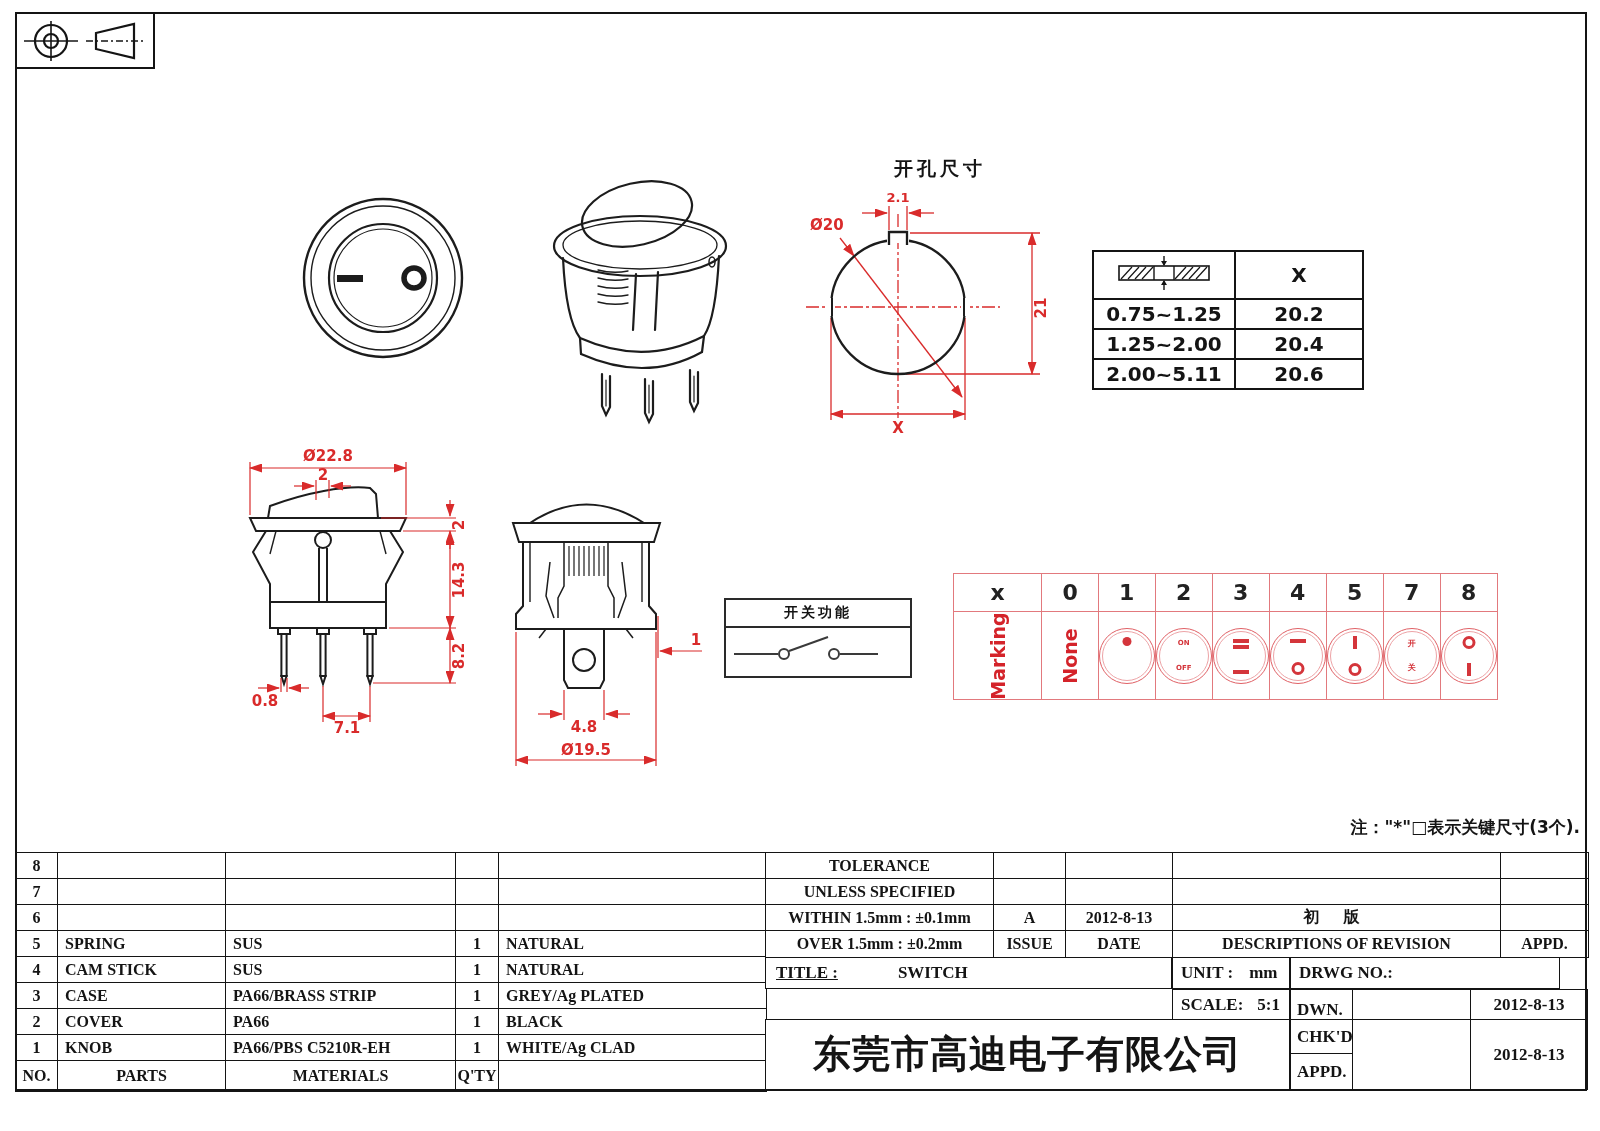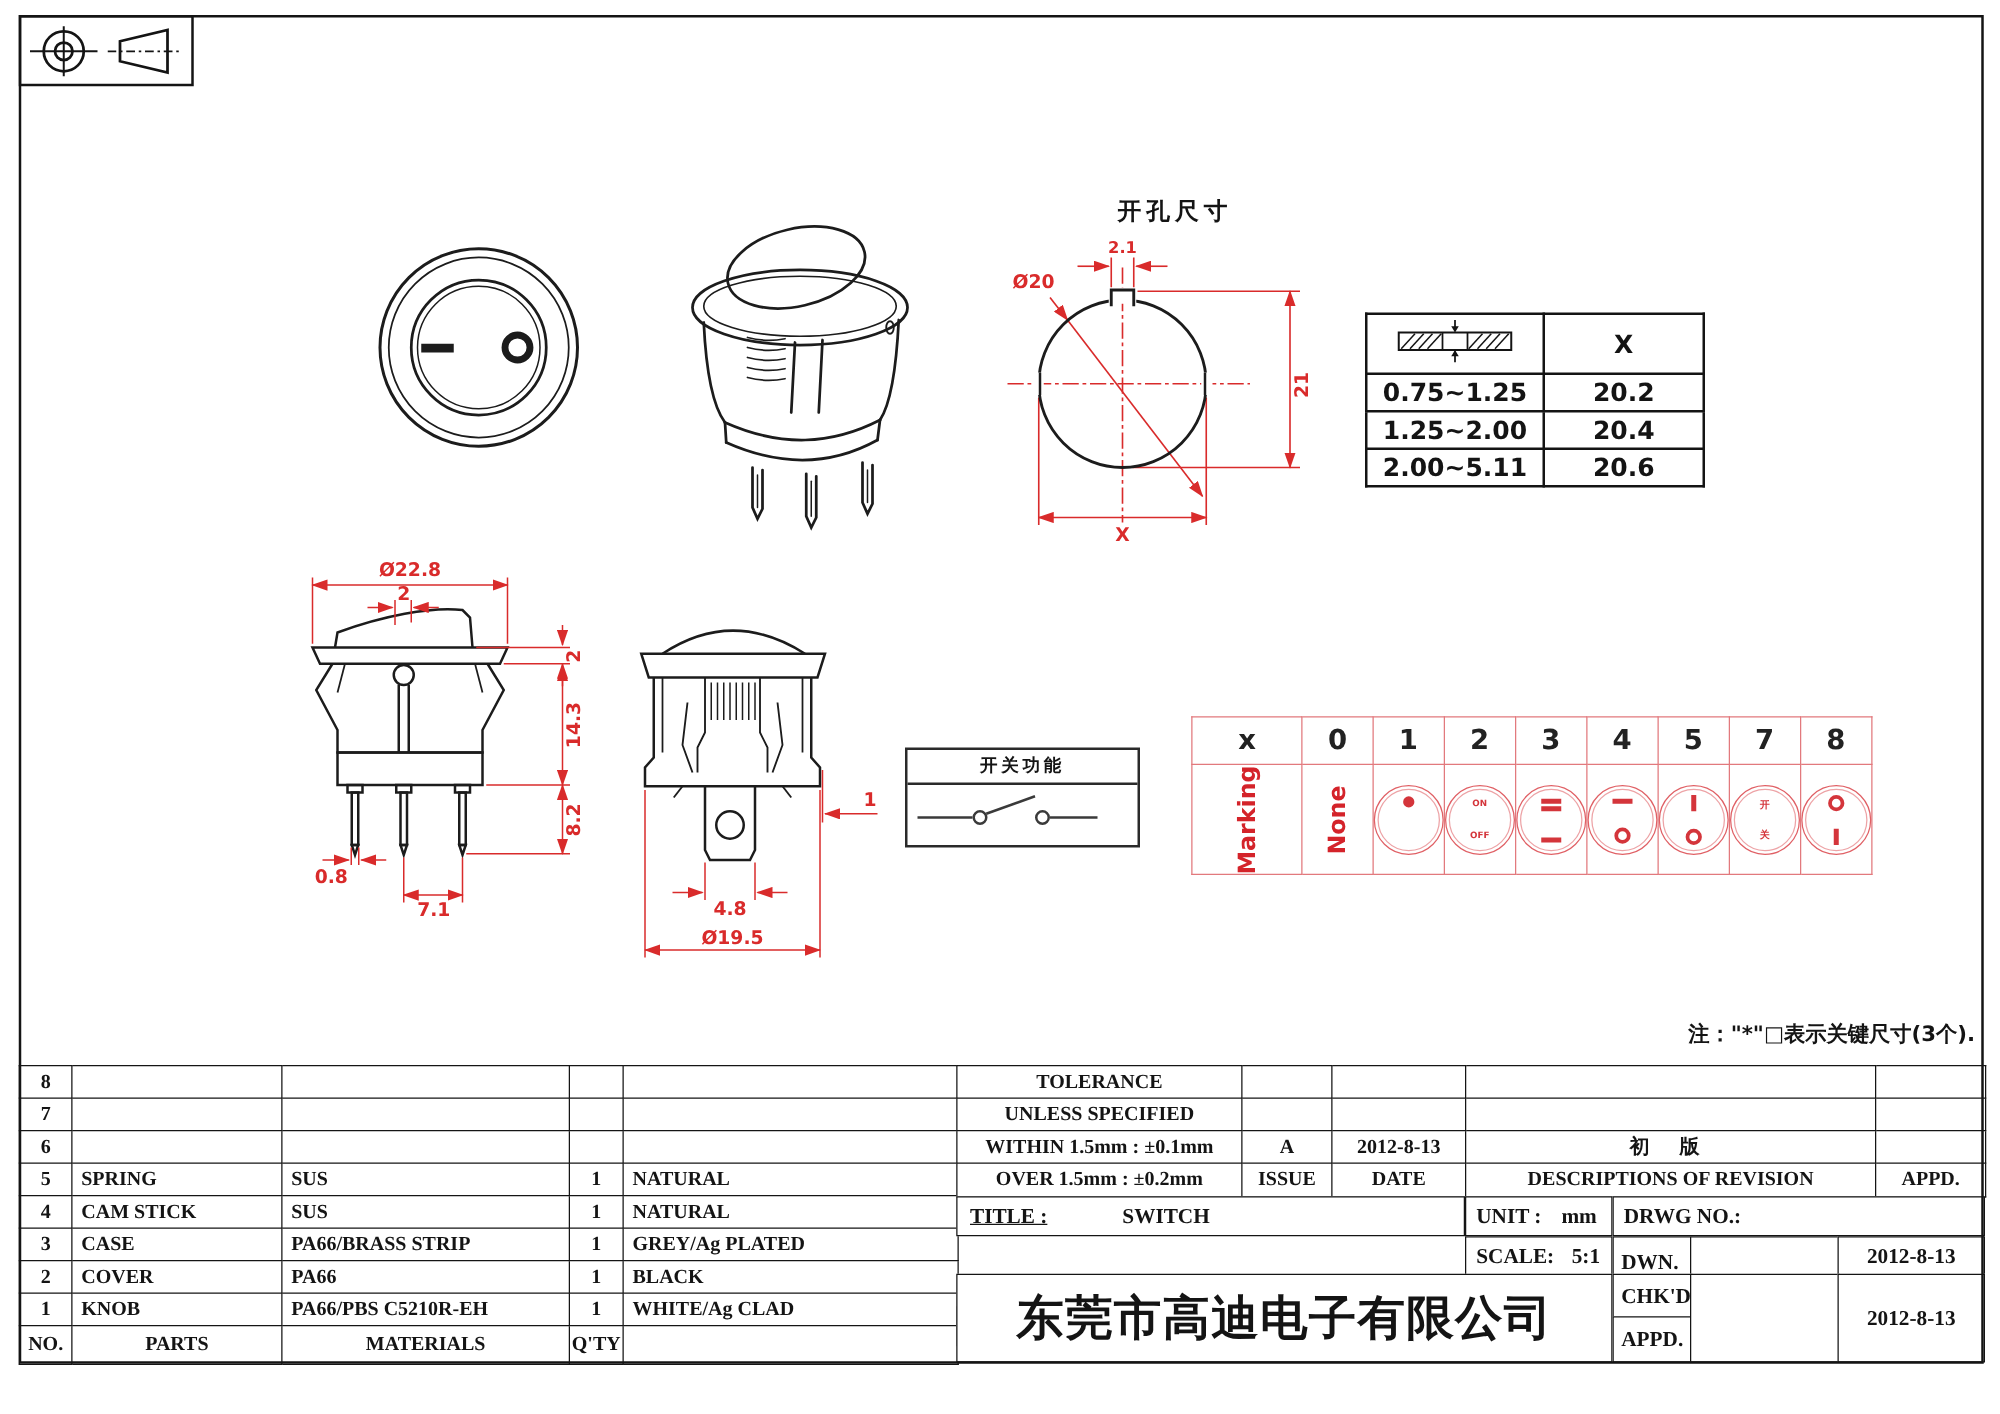--- a/index.html
+++ b/index.html
@@ -524,21 +524,21 @@
     </table>
 
   <div class="abs tb-cell" style="left:765px;top:957px;width:407px;height:32px;">
     <span style="padding-left:10px;text-decoration:underline;">TITLE :</span>
     <span style="padding-left:60px;">SWITCH</span>
   </div>
   <div class="abs tb-cell" style="left:1172px;top:957px;width:118px;height:32px;">
     <span style="padding-left:8px;">UNIT :</span>
     <span style="padding-left:16px;">mm</span>
   </div>
-  <div class="abs tb-cell" style="left:1290px;top:957px;width:298px;height:32px;">
+  <div class="abs tb-cell" style="left:1290px;top:957px;width:270px;height:32px;">
     <span style="padding-left:8px;">DRWG NO.:</span>
   </div>
   <div class="abs tb-cell" style="left:765px;top:1045px;width:407px;height:32px;">
     <span style="padding-left:10px;">MODEL:</span>
   </div>
   <div class="abs tb-cell" style="left:1172px;top:989px;width:118px;height:32px;">
     <span style="padding-left:8px;">SCALE:</span>
     <span style="padding-left:14px;">5:1</span>
   </div>
   <div class="abs tb-cell" style="left:1290px;top:989px;width:64px;height:32px;align-items:flex-end;">

